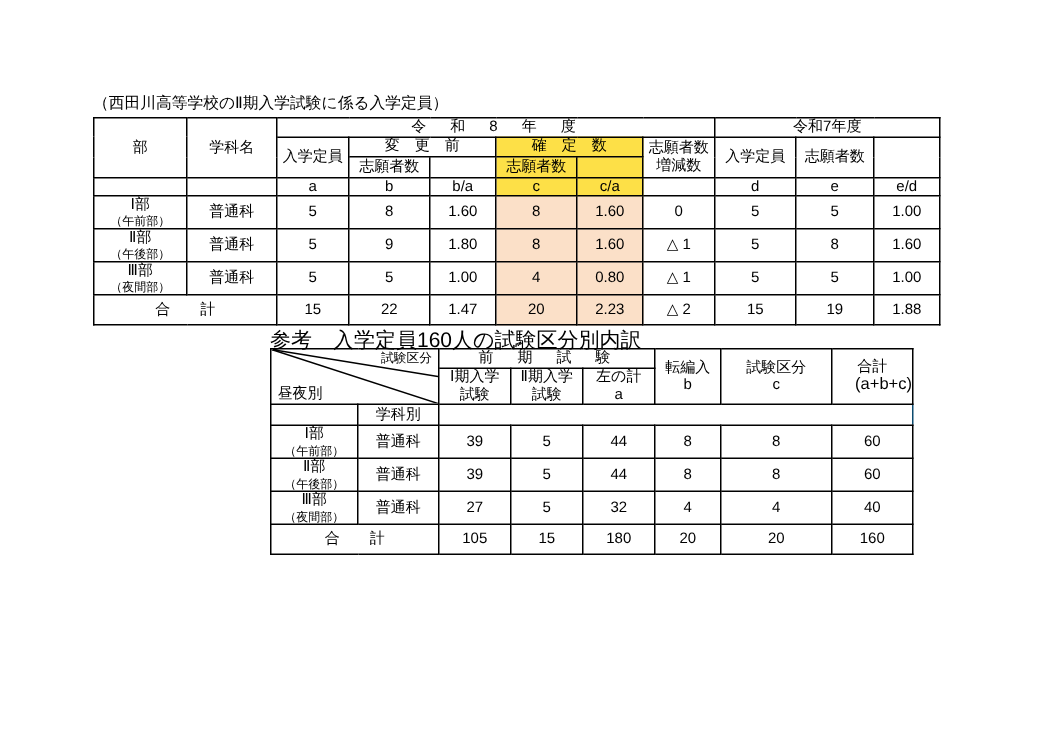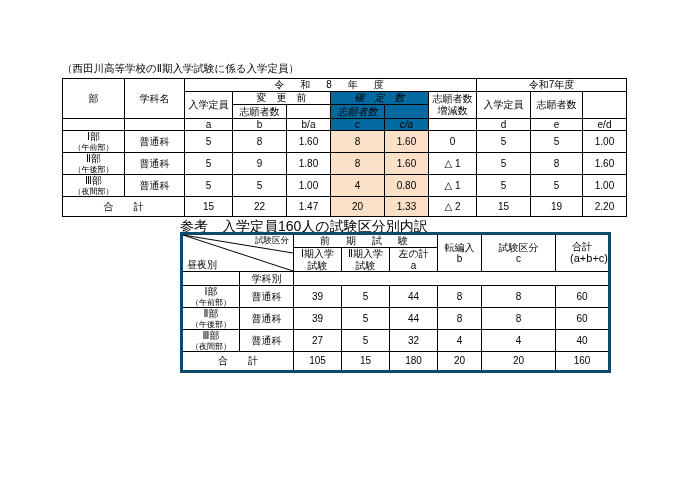--- a/index.html
+++ b/index.html
@@ -22,31 +22,31 @@
   }
   .t1 td,.t1 th{
     border:1px solid #000;
     font-weight:normal;
     text-align:center;
     vertical-align:middle;
     padding:0;
     font-size:10px;
     line-height:1.15;
   }
-  .hilite-head{background:#0369a1;font-style:italic;}
+  .hilite-head{background:#fde047;}
   .hilite-cell{background:#fbe0c8;}
   .small{font-size:11px;text-align:right;}
   .tiny{font-size:8px;}
   .sp{letter-spacing:3px;}
   .title2{
     position:absolute;left:180px;top:218px;font-size:14px;white-space:nowrap;
   }
   .t2{
     position:absolute;left:180px;top:232px;
-    border:3px solid #0c4a6e;
+    border:1px solid #0c4a6e;
   }
   .t2 td,.t2 th{
     border:1px solid #000;
     font-weight:normal;
     text-align:center;
     vertical-align:middle;
     padding:0;
     font-size:10px;
     line-height:1.15;
   }
@@ -166,25 +166,25 @@
       <td>5</td>
       <td>5</td>
       <td>1.00</td>
     </tr>
     <tr style="height:20px">
       <td colspan="2">合　　計</td>
       <td>15</td>
       <td>22</td>
       <td>1.47</td>
       <td class="hilite-cell">20</td>
-      <td class="hilite-cell">1.33</td>
+      <td class="hilite-cell">2.23</td>
       <td>△ 2</td>
       <td>15</td>
       <td>19</td>
-      <td>2.20</td>
+      <td>1.88</td>
     </tr>
   </tbody>
 </table>
 
 <div class="title2">参考　入学定員160人の試験区分別内訳</div>
 
 <table class="t2">
   <colgroup>
     <col style="width:58px">
       <col style="width:54px">

